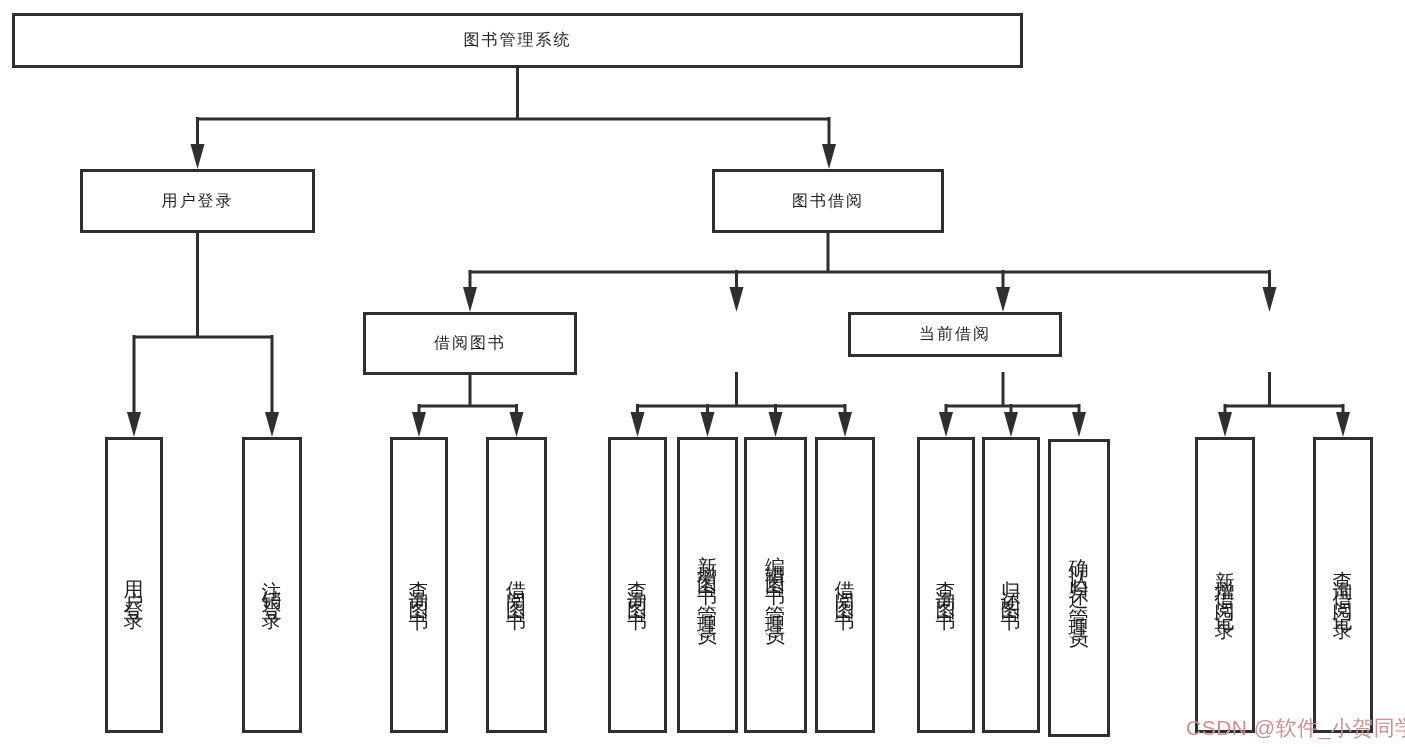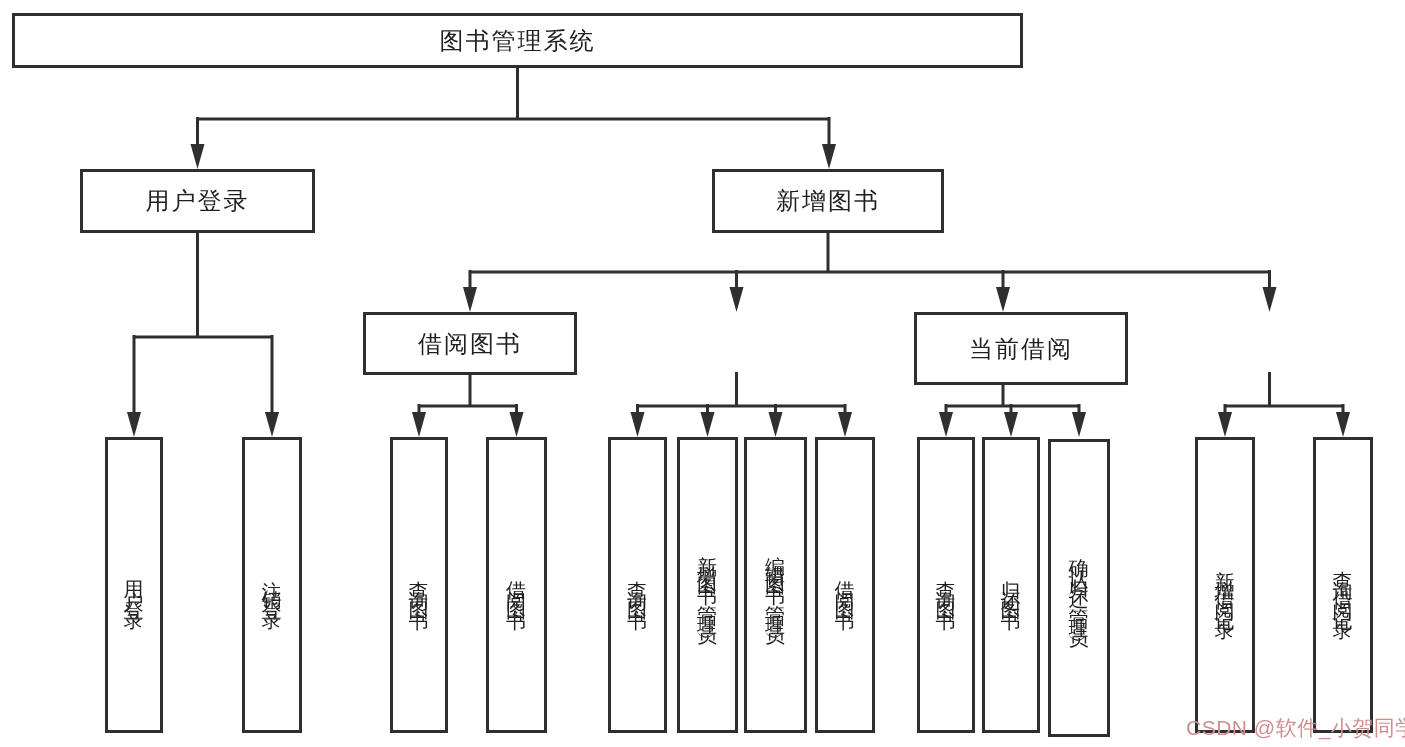--- a/index.html
+++ b/index.html
@@ -22,21 +22,21 @@
     position: absolute;
     box-sizing: border-box;
     background: #ffffff;
     border: 3px solid #2f2f2f;
     display: flex;
     align-items: center;
     justify-content: center;
     z-index: 2;
   }
   .node.h {
-    font-size: 24px;
+    font-size: 16px;
     letter-spacing: 2px;
     white-space: nowrap;
   }
   .node.v { z-index: 2; }
   .node.v .vtext {
     writing-mode: vertical-rl;
     text-orientation: mixed;
     font-size: 20px;
     letter-spacing: 10px;
     line-height: 1;
@@ -112,24 +112,24 @@
       <polygon points="1004,412 1018,412 1011,437"></polygon>
       <polygon points="1072,412 1086,412 1079,437"></polygon>
       <polygon points="1218,412 1232,412 1225,437"></polygon>
       <polygon points="1336,412 1350,412 1343,437"></polygon>
     </g>
   </svg>
 
   <div class="node h" style="left:12px;top:13px;width:1011px;height:55px">图书管理系统</div>
 
   <div class="node h" style="left:80px;top:169px;width:235px;height:64px">用户登录</div>
-  <div class="node h" style="left:712px;top:169px;width:232px;height:64px">新增图书</div>
+  <div class="node h" style="left:712px;top:169px;width:232px;height:64px">图书借阅</div>
 
   <div class="node h" style="left:363px;top:312px;width:214px;height:63px">借阅图书</div>
-  <div class="node h" style="left:914px;top:312px;width:214px;height:73px">当前借阅</div>
+  <div class="node h" style="left:848px;top:312px;width:214px;height:45px">当前借阅</div>
 
   <div class="node v" style="left:105px;top:437px;width:58px;height:296px">
     <span class="vtext">用户登录</span>
   </div>
   <div class="node v" style="left:242px;top:437px;width:60px;height:296px">
     <span class="vtext">注销登录</span>
   </div>
 
   <div class="node v" style="left:390px;top:437px;width:58px;height:296px">
     <span class="vtext">查询图书</span>

